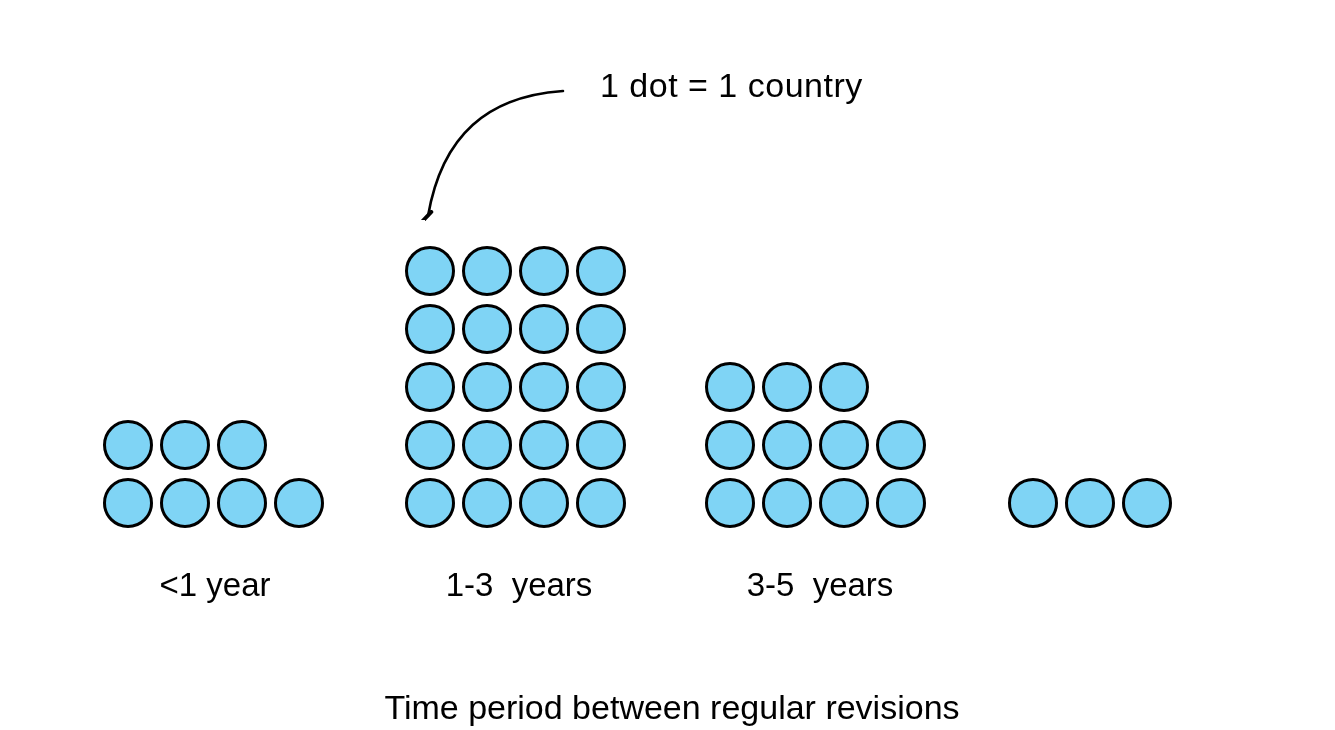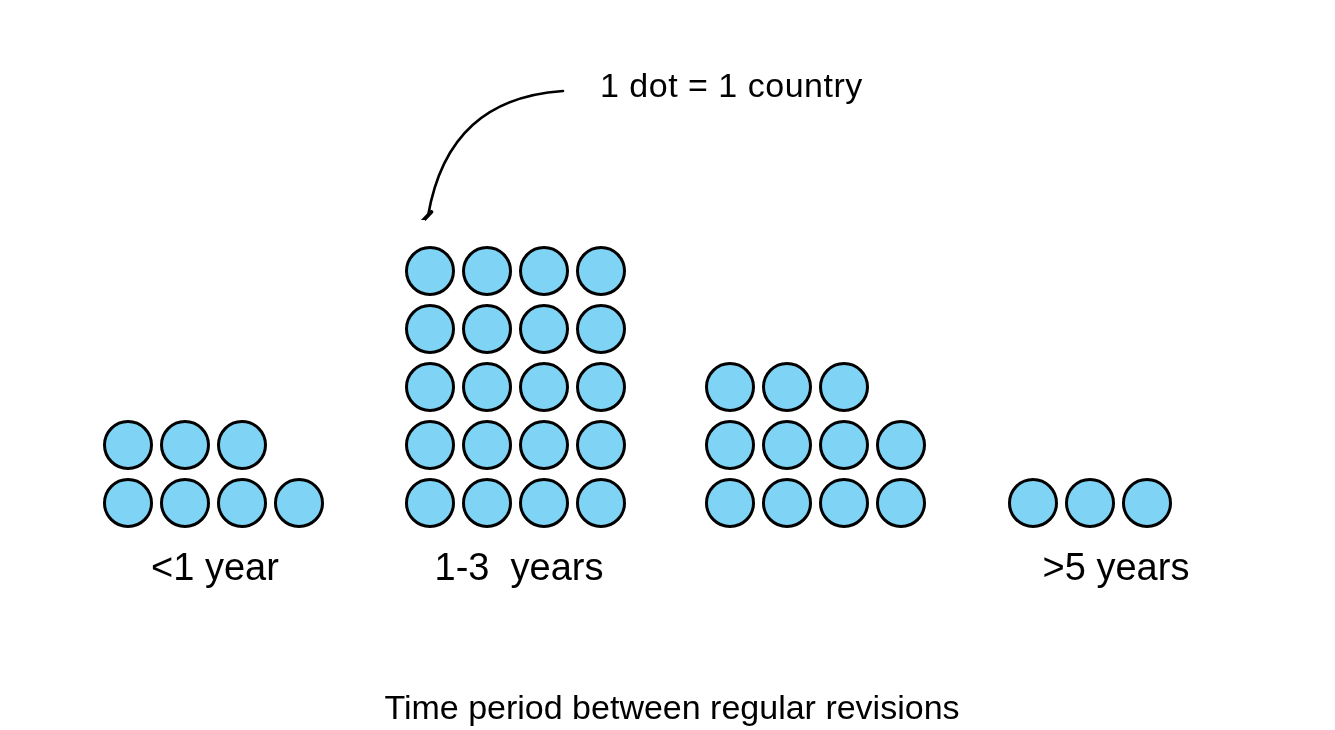--- a/index.html
+++ b/index.html
@@ -54,23 +54,23 @@
   }
   .dot {
     width: 50px;
     height: 50px;
     border-radius: 50%;
     background: var(--dot-fill);
     border: 3px solid var(--dot-border);
   }
   .cat-label {
     position: absolute;
-    top: 516px;
+    top: 536px;
     transform: translateX(-50%);
-    font-size: 38px;
+    font-size: 33px;
     white-space: pre;
   }
   .cat-label.c1 { left: 215px; }
   .cat-label.c2 { left: 519px; text-align: right; }
   .cat-label.c3 { left: 820px; }
   .cat-label.c4 { left: 1116px; }
   .chart-title {
     position: absolute;
     top: 658px;
     left: 0;
@@ -162,17 +162,17 @@
   <div class="dot-group g4">
       <div class="dot-row">
         <div class="dot"></div>
         <div class="dot"></div>
         <div class="dot"></div>
       </div>
     </div>
 
   <div class="cat-label c1">&lt;1 year</div>
   <div class="cat-label c2">1-3  years</div>
-  <div class="cat-label c4">&gt;5 years</div>
+  <div class="cat-label c3">3-5  years</div>
 
   <div class="chart-title">Time period between regular revisions</div>
 
 </div>
 
 </body></html>

